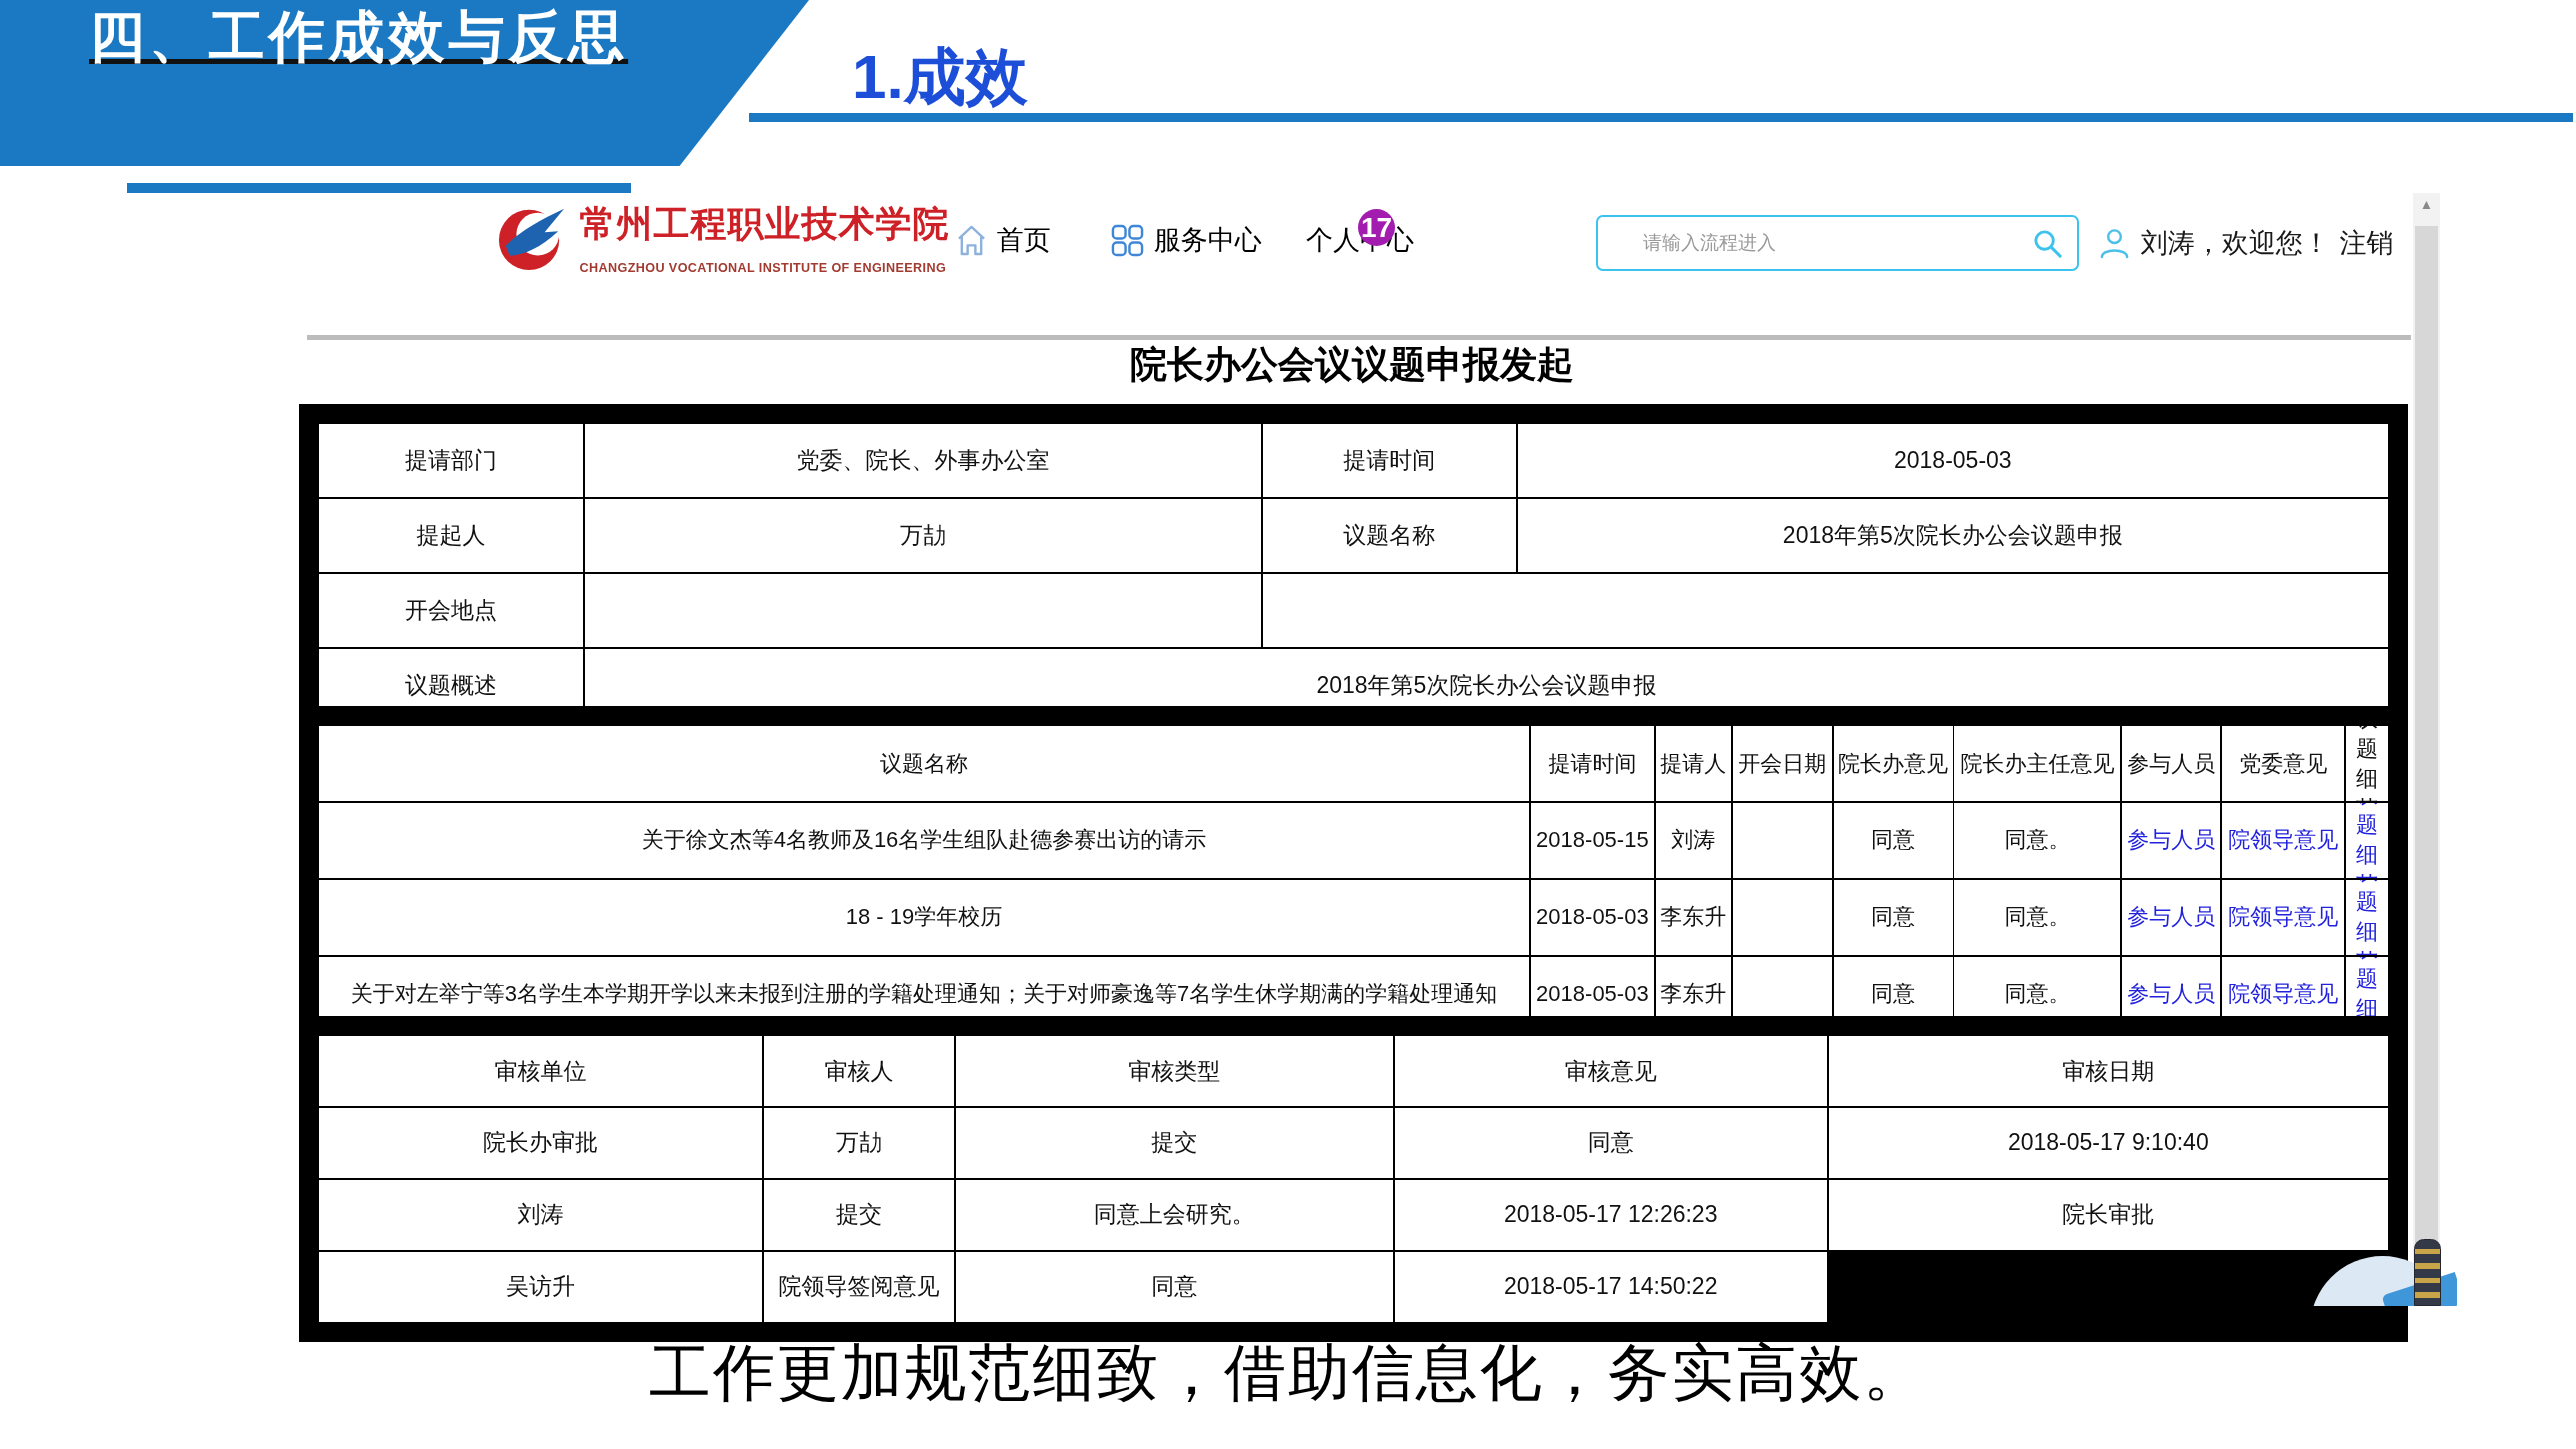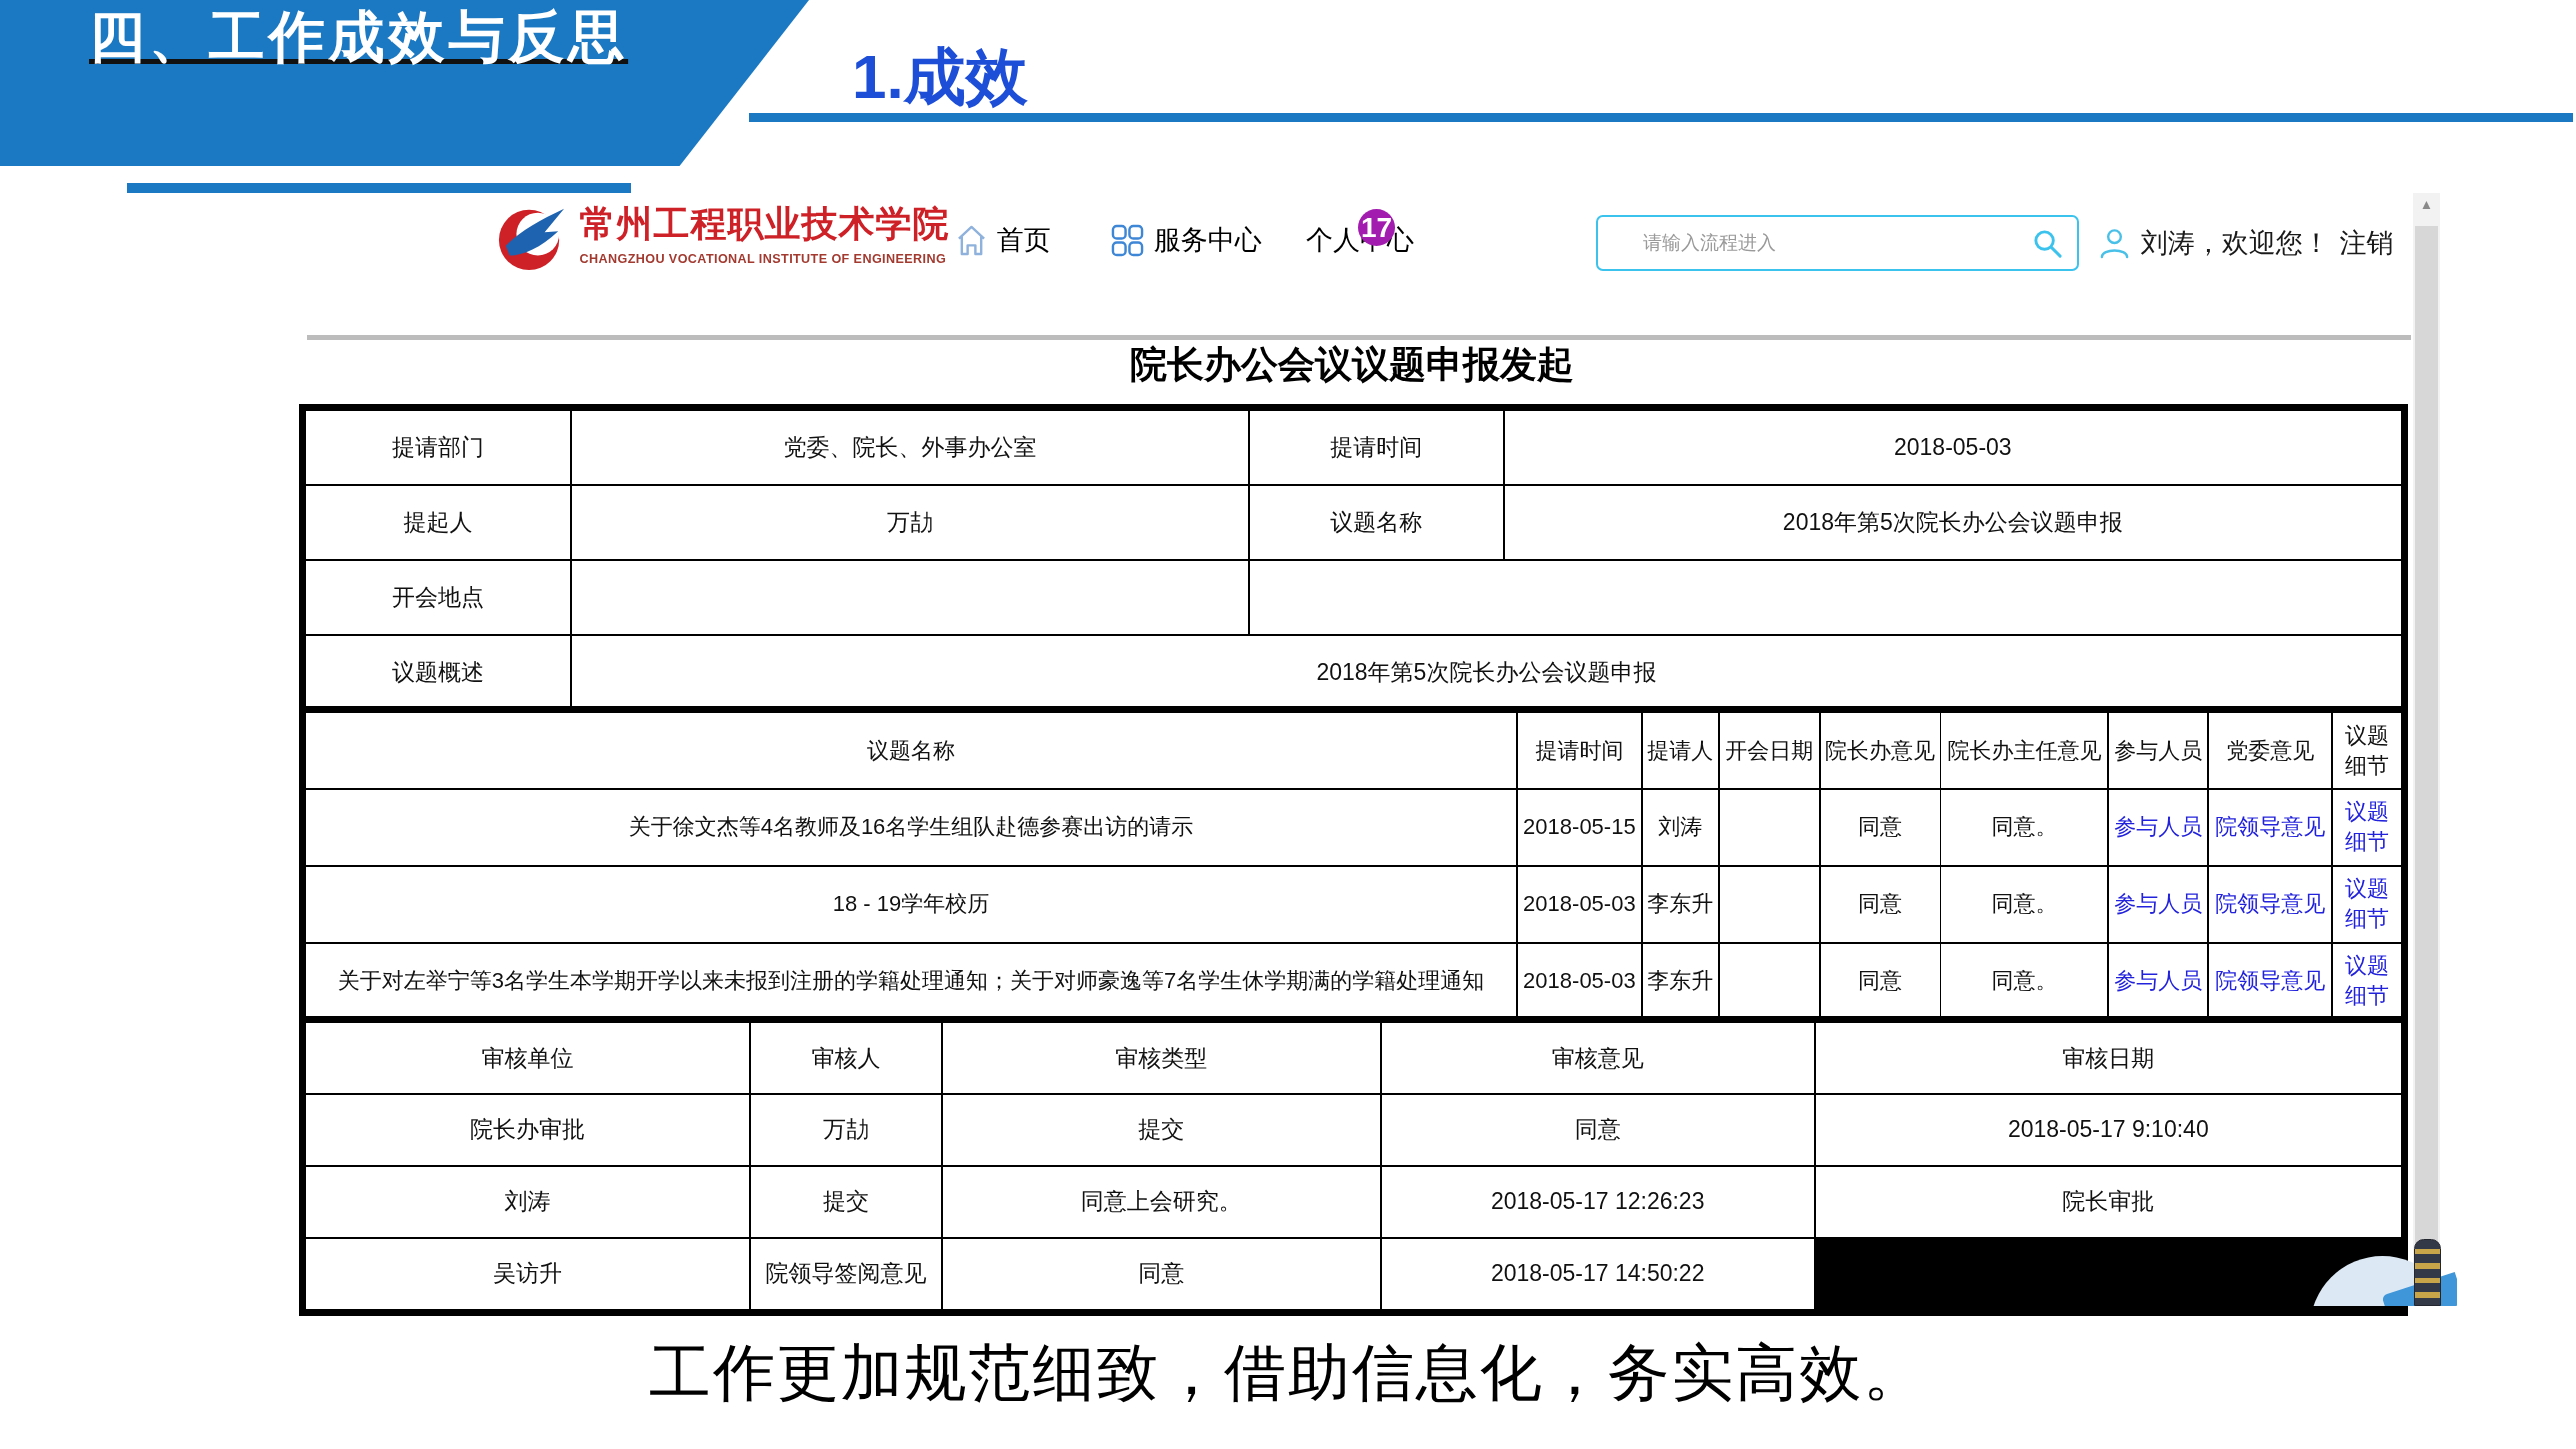--- a/index.html
+++ b/index.html
@@ -16,21 +16,21 @@
   .banner-text{font-size:56px;font-weight:bold;color:#fff;letter-spacing:3.9px;}
   .banner-underline{position:absolute;left:127px;top:183px;width:504px;height:9.7px;background:#1B79C3;}
   .slide-subtitle{position:absolute;left:852px;top:35px;font-size:62px;font-weight:bold;color:#1d4ed8;}
   .subtitle-rule{position:absolute;left:749px;top:113px;width:1824px;height:8.7px;background:#1B79C3;}
   .slogan{position:absolute;left:0;top:1331px;width:100%;text-align:center;
     font-size:62px;font-weight:400;color:#000;letter-spacing:1.9px;}
   
   .logo-wrap{position:absolute;left:496px;top:203px;display:flex;}
   .logo-mark{width:70px;height:70px;margin-right:13.5px;}
   .logo-cn{font-size:36px;font-weight:bold;color:#CE2127;letter-spacing:1px;line-height:42px;}
-  .logo-en{font-size:12.6px;font-weight:bold;color:#A33A30;letter-spacing:0.4px;margin-top:7px;}
+  .logo-en{font-size:12.6px;font-weight:bold;color:#A33A30;letter-spacing:0.4px;margin-top:16px;}
   .nav-item{position:absolute;top:222px;display:flex;align-items:center;gap:9.7px;font-size:27px;color:#000000;cursor:pointer;}
   .nav-home{left:956px;} .nav-services{left:1111px;} .nav-personal{left:1306px;}
   .nav-badge{position:absolute;left:1358px;top:209px;width:37px;height:37px;border-radius:50%;
     background:#a21caf;color:#fff;font-size:28px;font-weight:bold;display:flex;align-items:center;justify-content:center;z-index:3;}
   .search-box{position:absolute;left:1596px;top:215px;width:483px;height:56px;box-sizing:border-box;
     border:2.9px solid #3BC3EE;border-radius:6.8px;background:#fff;display:flex;align-items:center;padding:0 13.5px 0 27px;}
   .search-input{flex:1;border:none;outline:none;font-size:19px;color:#333;background:transparent;
     font-family:Liberation Sans, sans-serif;margin-left:16px;}
   .search-input::placeholder{color:#9a9a9a;}
   .user-wrap{position:absolute;left:2098px;top:225px;display:flex;align-items:center;gap:9.7px;font-size:27px;color:#1a1a1a;}
@@ -40,21 +40,21 @@
   .scrollbar{position:absolute;left:2413px;top:193px;width:27px;height:1113px;background:#f2f2f2;}
   .scroll-thumb{position:absolute;left:1.9px;top:33px;width:23px;height:1024px;background:#d7d7d7;}
   .scroll-arrow{position:absolute;left:0;top:3.9px;width:27px;text-align:center;font-size:13.5px;color:#8a8a8a;}
   .float-disc{position:absolute;left:2310px;top:1256px;width:147px;height:50px;overflow:hidden;}
   .float-disc .disc{width:145px;height:145px;border-radius:50%;background:#dce9f5;position:relative;}
   .float-disc .wedge{position:absolute;left:75px;top:27px;width:77px;height:35px;background:#3f96d8;transform:rotate(-18deg);border-radius:5.8px 0 17.4px 3.9px;}
   .float-bar{position:absolute;left:2414px;top:1239px;width:27px;height:67px;border-radius:9.7px 9.7px 0 0;
     background:repeating-linear-gradient(180deg,#343947 0 8.7px,#c9a54a 8.7px 14.5px);border:1.9px solid #23262e;box-sizing:border-box;}
   
   .page-title{position:absolute;left:299px;top:340px;width:2106px;text-align:center;font-size:37px;font-weight:bold;color:#000;}
-  .tbl{position:absolute;left:299px;width:2109px;box-sizing:border-box;background:#000;display:grid;gap:1.9px;padding:7px;}
+  .tbl{position:absolute;left:299px;width:2109px;box-sizing:border-box;background:#000;display:grid;gap:1.9px;padding:20px;}
   .form-tbl{top:404px;grid-template-columns:264px 676px 253px 1fr;grid-auto-rows:73px;}
   .topics-tbl{top:706px;grid-template-columns:1210px 123px 75px 99px 119px 166px 98px 122px 1fr;grid-auto-rows:75px;font-size:22px;}
   .audit-tbl{top:1016px;grid-template-columns:443px 190px 437px 432px 1fr;grid-auto-rows:70px;}
   .c{background:#fff;display:flex;align-items:center;justify-content:center;text-align:center;
      font-size:23px;color:#111;padding:0 5.8px;overflow:hidden;}
   .topics-tbl .c{font-size:22px;padding:0 3.9px;}
   .span3{grid-column:2 / -1;} .span2r{grid-column:3 / -1;}
   .link{color:#2222DD;cursor:pointer;}
 </style>
 </head>

